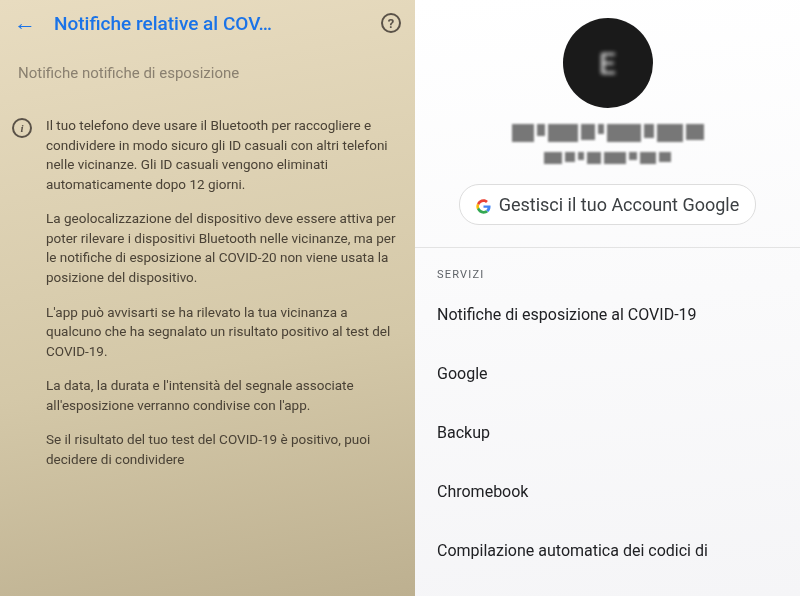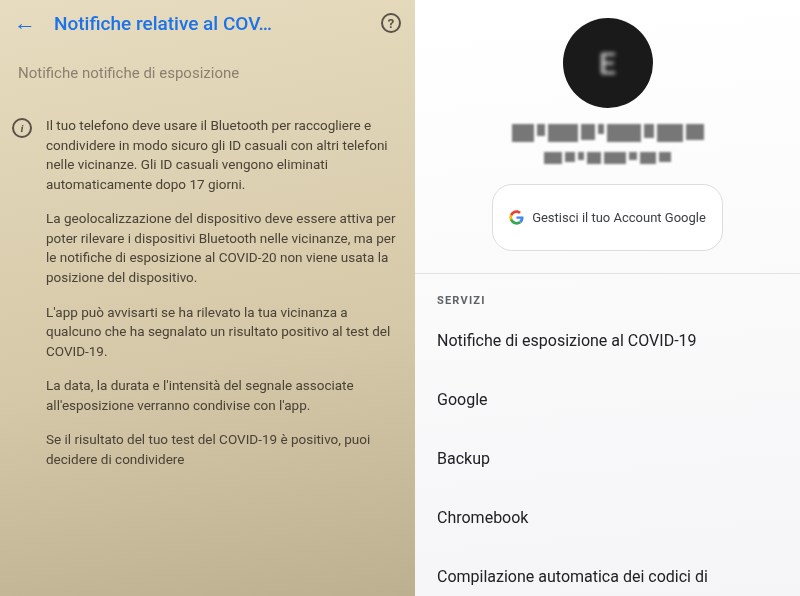--- a/index.html
+++ b/index.html
@@ -21,42 +21,42 @@
     .info-text { color: #4a4236; font-size: 13.5px; line-height: 1.45; }
     .info-text p { margin-bottom: 15px; }
     
     .right-header { text-align: center; padding-top: 18px; }
     .avatar { width: 90px; height: 90px; background: #1a1a1a; border-radius: 50%; margin: 0 auto 16px; display: flex; align-items: center; justify-content: center; }
     .avatar-letter { color: #f0f0f0; font-size: 30px; font-weight: 400; filter: blur(2px); }
     .pix-name { margin: 6px auto; width: 280px; height: 22px; display: flex; gap: 3px; justify-content: center; filter: blur(1.2px); }
     .pix-name2 { margin: 4px auto 10px; width: 220px; height: 16px; display: flex; gap: 3px; justify-content: center; filter: blur(1.2px); }
     .pix { background: #777; }
     
-    .manage-btn { display: inline-flex; align-items: center; gap: 8px; border: 1px solid #ddd; border-radius: 20px; padding: 25px 16px; font-size: 13px; color: #3c4043; cursor: pointer; background: #fff; margin-top: 6px; }
+    .manage-btn { display: inline-flex; align-items: center; gap: 8px; border: 1px solid #ddd; border-radius: 20px; padding: 9px 16px; font-size: 18px; color: #3c4043; cursor: pointer; background: #fff; margin-top: 6px; }
     .g-logo { width: 15px; height: 15px; position: relative; display: inline-block; }
     .g-logo svg { width: 100%; height: 100%; }
     
     .divider { height: 1px; background: #e3e3e3; margin-top: 22px; }
-    .section-head { padding: 20px 22px 4px; color: #5f6368; font-size: 11px; letter-spacing: 1.2px; font-weight: 700; }
+    .section-head { padding: 20px 22px 4px; color: #5f6368; font-size: 11px; letter-spacing: 1.2px; font-weight: 400; }
     .menu-item { padding: 20px 22px; color: #202124; font-size: 16px; cursor: pointer; }
   </style>
 </head>
 <body>
 
 <div class="phone phone-left">
   <div class="topbar-l">
     <span class="back-arrow">←</span>
     <span class="title-l">Notifiche relative al COV…</span>
     <span class="help">?</span>
   </div>
   <div class="disable-item">Notifiche notifiche di esposizione</div>
   <div class="info-block">
     <span class="info-icon">i</span>
     <div class="info-text">
-      <p>Il tuo telefono deve usare il Bluetooth per raccogliere e condividere in modo sicuro gli ID casuali con altri telefoni nelle vicinanze. Gli ID casuali vengono eliminati automaticamente dopo 17 giorni.</p>
+      <p>Il tuo telefono deve usare il Bluetooth per raccogliere e condividere in modo sicuro gli ID casuali con altri telefoni nelle vicinanze. Gli ID casuali vengono eliminati automaticamente dopo 12 giorni.</p>
       <p>La geolocalizzazione del dispositivo deve essere attiva per poter rilevare i dispositivi Bluetooth nelle vicinanze, ma per le notifiche di esposizione al COVID-20 non viene usata la posizione del dispositivo.</p>
       <p>L'app può avvisarti se ha rilevato la tua vicinanza a qualcuno che ha segnalato un risultato positivo al test del COVID-19.</p>
       <p>La data, la durata e l'intensità del segnale associate all'esposizione verranno condivise con l'app.</p>
       <p>Se il risultato del tuo test del COVID-19 è positivo, puoi decidere di condividere</p>
     </div>
   </div>
 </div>
 
 <div class="phone phone-right">
   <div class="right-header">

